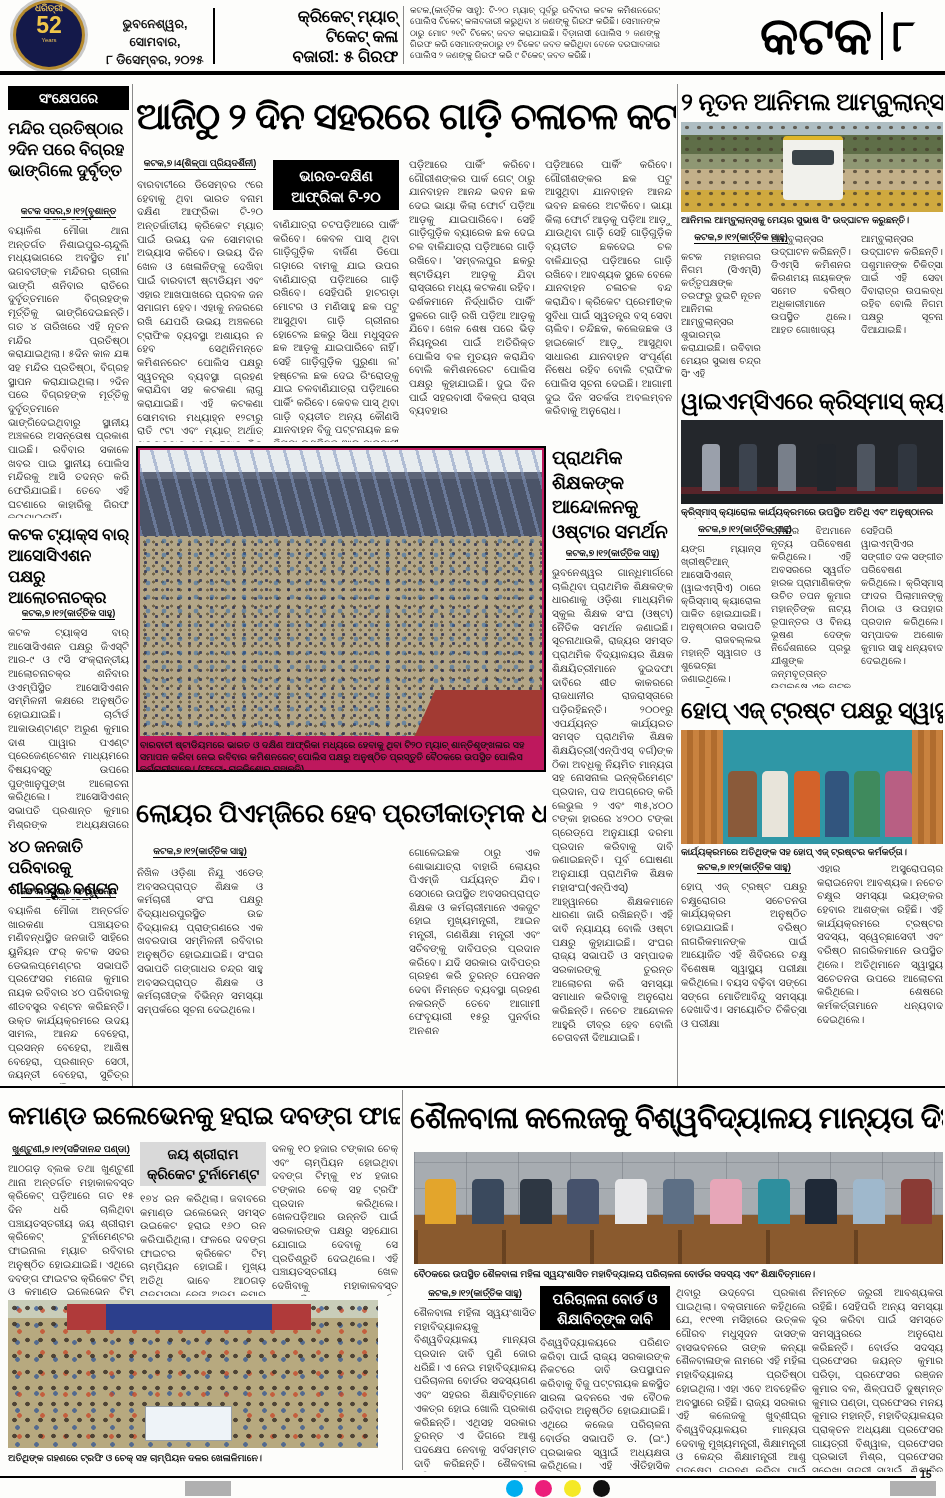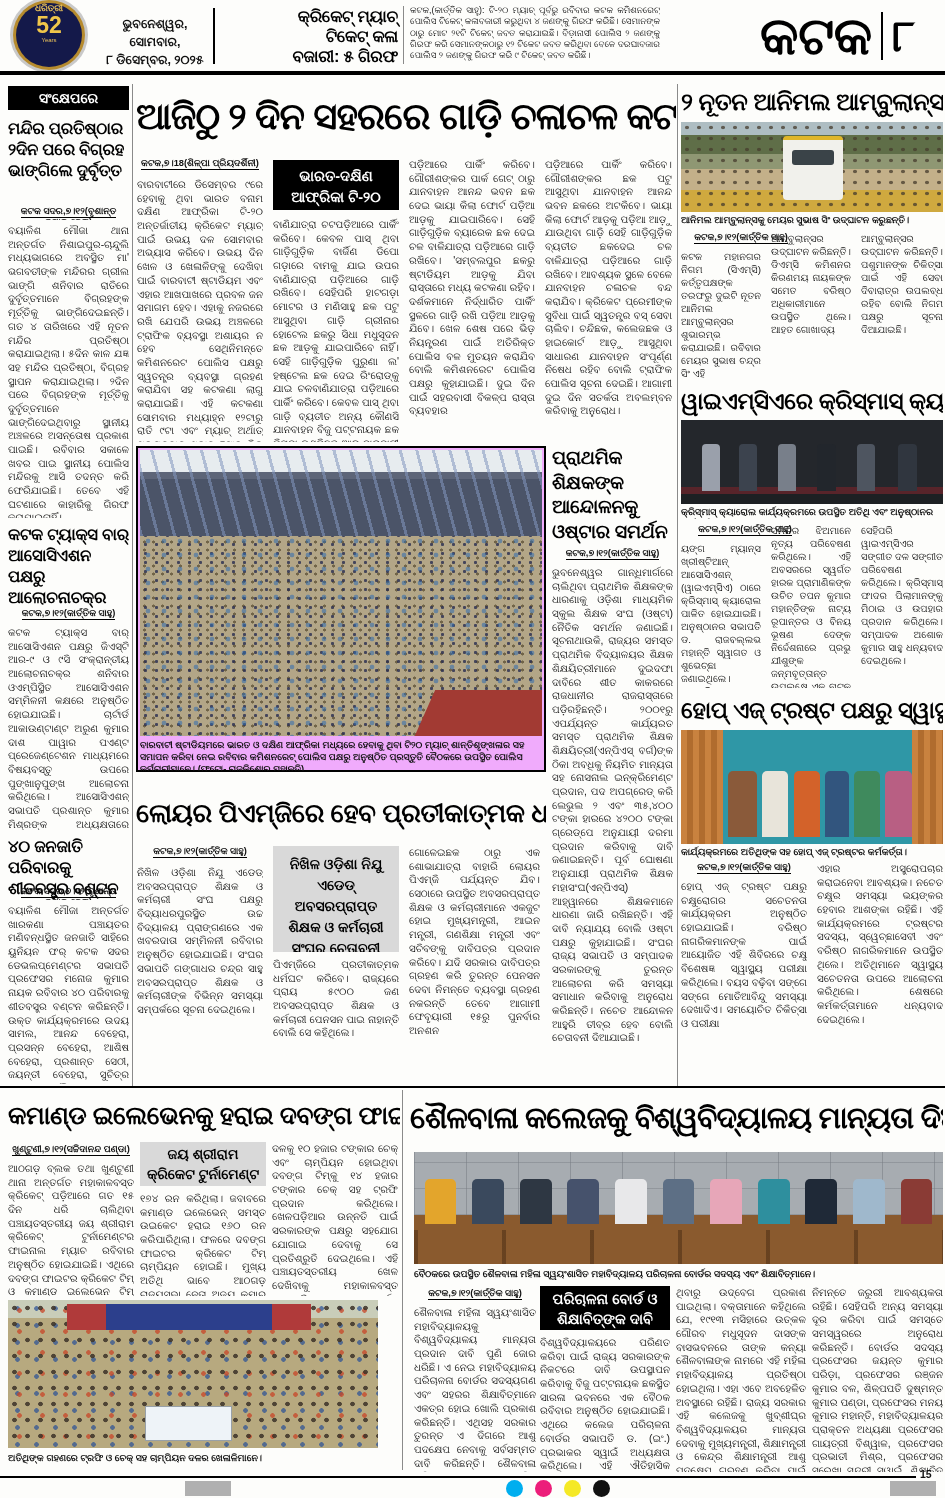--- a/index.html
+++ b/index.html
@@ -62,21 +62,21 @@
     background-image:
       radial-gradient(circle, rgba(60,50,40,.85) 2px, transparent 2.6px),
       radial-gradient(circle, rgba(200,70,40,.75) 2px, transparent 2.6px),
       radial-gradient(circle, rgba(40,80,150,.7) 2px, transparent 2.6px),
       linear-gradient(#c9cdb9 0 12%, #b7a97f 12% 100%);
     background-size:13px 16px,23px 21px,19px 17px,100% 100%;}
   .db-banner{position:absolute;top:3%;left:16%;width:66%;height:17%;
     background:linear-gradient(90deg,#b03a3a 0 16%, #2c3f8c 16% 84%, #b03a3a 84%);}
   .db-cheque{position:absolute;left:37%;bottom:5%;width:23%;height:22%;background:#eef3f8;border:1px solid #98a0a8;}
   .mark-dot{border-radius:50%;width:17px;height:17px;}
-  .fig{border:2px solid #000;background:#f0abfc;padding:2px;}
+  .fig{border:2px solid #000;background:#be185d;padding:2px;}
 </style>
 </head>
 <body>
 
 <div class="page">
 
   <div class="abs" style="left:0;top:0;width:945px;height:71px;">
     <div class="abs" style="left:16px;top:3px;width:66px;height:64px;border-radius:50%;background:#14194a;
                 box-shadow:0 0 0 3px #b68b2e, 0 0 0 6px #c9c9c9;text-align:center;">
       <div style="color:#e8c05a;font-size:9px;font-weight:bold;margin-top:0;">ଧରିତ୍ରୀ</div>
@@ -114,21 +114,21 @@
     <span>କଟକ,୭।୧୨(କାର୍ତ୍ତିକ ସାହୁ)</span></div>
   <div class="abs body" style="left:8px;top:626px;width:121px;height:204px;">କଟକ ଟ୍ୟାକ୍ସ ବାର୍ ଆସୋସିଏଶନ ପକ୍ଷରୁ ଜିଏସ୍‌ଟି ଆର-୯ ଓ ୯ସି ସଂକ୍ରାନ୍ତୀୟ ଆଲୋଚନାଚକ୍ର ଶନିବାର ଓଏମ୍‌ପିସ୍ଥିତ ଆସୋସିଏଶନ ସମ୍ମିଳନୀ କକ୍ଷରେ ଅନୁଷ୍ଠିତ ହୋଇଯାଇଛି। ଚାର୍ଟାର୍ଡ ଆକାଉଣ୍ଟାଣ୍ଟ ଅରୁଣ କୁମାର ଦାଶ ପାୱାର ପଏଣ୍ଟ ପ୍ରେଜେଣ୍ଟେଶନ ମାଧ୍ୟମରେ ବିଷୟବସ୍ତୁ ଉପରେ ପୁଙ୍ଖାନୁପୁଙ୍ଖ ଆଲୋଚନା କରିଥିଲେ। ଆସୋସିଏଶନ୍ ସଭାପତି ପ୍ରଶାନ୍ତ କୁମାର ମିଶ୍ରଙ୍କ ଅଧ୍ୟକ୍ଷତାରେ ଆୟୋଜିତ ଆଲୋଚନାଚକ୍ରକୁ ଆଇନଜୀବୀ ନଟବର ପଣ୍ଡା ପରିଚାଳନା କରିଥିଲେ। ପୂର୍ବତନ ସଭାପତି ପ୍ରଦୀପ କୁମାର ପଟ୍ଟନାୟକ, ଅରୁଣ କୁମାର ଦାଶ, ଦିଳୀପ କୁମାର ସାହୁ, ପୂର୍ବତନ ଉପସଭାପତି କୌସ୍ତୁଭ ଗୌଡ଼ଙ୍କ ସମେତ ଅନୁପ ନାରାୟଣ ମହାନ୍ତି, ଅବିନାଶ କେଡିଆ ପ୍ରମୁଖ ଉପସ୍ଥିତ ଥିଲେ। ମୁଖ୍ୟ ସମ୍ପାଦକ ସତ୍ୟବ୍ରତ ତ୍ରିପାଠୀ, କୋଷାଧ୍ୟକ୍ଷ ଜିତେନ୍ଦ୍ର କୁମାର ଜେନା, କାର୍ଯ୍ୟକାରୀ ସଦସ୍ୟ ଗୀତାଞ୍ଜଳି ଦାସ, ଜଗନ୍ନାଥ ସାହୁ, ଦେବ ବାଜିଗ୍ରା ଓ ପିଙ୍କି ତ୍ରିପାଠୀ ପ୍ରମୁଖ ଉପସ୍ଥିତ ଥିଲେ। ସମ୍ପାଦକ ସୌମ୍ୟଶିବ ମହାନ୍ତି ଧନ୍ୟବାଦ ଦେଇଥିଲେ।</div>
 
   <div class="abs hl" style="left:8px;top:836px;width:121px;height:46px;font-size:16.5px;line-height:1.28;">୪୦ ଜନଜାତି ପରିବାରକୁ ଶୀତବସ୍ତ୍ର ବଣ୍ଟନ</div>
   <div class="abs byline" style="left:8px;top:886px;width:121px;height:14px;">
     <span>କଟକ ସଦର,୭।୧୨(ବୃଶାନ୍ତ କୁମାର ଜେନା)</span></div>
   <div class="abs body" style="left:8px;top:904px;width:121px;height:180px;">ବୟାଳିଶ ମୌଜା ଅନ୍ତର୍ଗତ ଖାରକଣା ପଞ୍ଚାୟତର ମଣିବନ୍ଧସ୍ଥିତ ଜନଜାତି ସାହିରେ ୟୁନିୟନ ଫର୍ କଟକ ସଦର ଡେଭଲପ୍‌ମେଣ୍ଟର ସଭାପତି ପ୍ରଫେସର ମନୋଜ କୁମାର ନାୟକ ରବିବାର ୪୦ ପରିବାରକୁ ଶୀତବସ୍ତ୍ର ବଣ୍ଟନ କରିଛନ୍ତି। ଉକ୍ତ କାର୍ଯ୍ୟକ୍ରମରେ ଉଦୟ ସାମଲ, ଆନନ୍ଦ ବେହେରା, ପ୍ରସନ୍ନ ବେହେରା, ଆଶିଷ ବେହେରା, ପ୍ରଶାନ୍ତ ସେଠୀ, ଜୟନ୍ତୀ ବେହେରା, ସୁଚିତ୍ର ବେହେରା, କୈଳାସ ବେହେରା, ପ୍ରକାଶ ପଣ୍ଡା ପ୍ରମୁଖ ସଂଗଠନର କାର୍ଯ୍ୟକର୍ତ୍ତାମାନେ ଉପସ୍ଥିତ ଥିଲେ।</div>
 
   <div class="abs hl nowrap center" style="left:136px;top:84px;width:540px;height:66px;font-size:37px;line-height:66px;letter-spacing:-1px;">ଆଜିଠୁ ୨ ଦିନ ସହରରେ ଗାଡ଼ି ଚଳାଚଳ କଟକଣା</div>
   <div class="abs byline" style="left:137px;top:158px;width:126px;height:16px;">
-    <span>କଟକ,୭।18(ଶିଳ୍ପା ପ୍ରିୟଦର୍ଶିନୀ)</span></div>
+    <span>କଟକ,୭।4(ଶିଳ୍ପା ପ୍ରିୟଦର୍ଶିନୀ)</span></div>
   <div class="abs body" style="left:137px;top:178px;width:126px;height:264px;">ବାରବାଟୀରେ ଡିସେମ୍ବର ୯ରେ ହେବାକୁ ଥିବା ଭାରତ ବନାମ ଦକ୍ଷିଣ ଆଫ୍ରିକା ଟି-୨୦ ଅନ୍ତର୍ଜାତୀୟ କ୍ରିକେଟ ମ୍ୟାଚ୍ ପାଇଁ ଉଭୟ ଦଳ ସୋମବାର ଅଭ୍ୟାସ କରିବେ। ଉଭୟ ଦିନ ଖେଳ ଓ ଖେଳାଳିଙ୍କୁ ଦେଖିବା ପାଇଁ ବାରବାଟୀ ଷ୍ଟାଡିୟମ ଏବଂ ଏହାର ଆଖପାଖରେ ପ୍ରବଳ ଜନ ସମାଗମ ହେବ। ଏହାକୁ ନଜରରେ ରଖି ଯେପରି ଉଭୟ ଅଞ୍ଚଳରେ ଟ୍ରାଫିକ ବ୍ୟବସ୍ଥା ଅଶାୟର ନ ହେବ ସେଥିନିମନ୍ତେ କମିଶନରେଟ ପୋଲିସ ପକ୍ଷରୁ ସ୍ୱତନ୍ତ୍ର ବ୍ୟବସ୍ଥା ଗ୍ରହଣ କରାଯିବା ସହ କଟକଣା ଲାଗୁ କରାଯାଇଛି। ଏହି କଟକଣା ସୋମବାର ମଧ୍ୟାହ୍ନ ୧୨ଟାରୁ ରାତି ୯ଟା ଏବଂ ମ୍ୟାଚ୍ ଅର୍ଥାତ୍ ମଙ୍ଗଳବାର ସକାଳ ୮ଟାରୁ ଭିଡ଼ ଭାଙ୍ଗିବା ପର୍ଯ୍ୟନ୍ତ ବଳବତ୍ତର ରହିବ। ମାଳଗୋ ପଟୁ ରିଂରୋଡ୍‌ରେ ଆସୁଥିବା ଯାନବାହନ</div>
   <div class="abs blackbox" style="left:273px;top:160px;width:126px;height:50px;font-size:14.5px;line-height:1.45;padding:6px 3px;">ଭାରତ-ଦକ୍ଷିଣ ଆଫ୍ରିକା ଟି-୨୦ ମ୍ୟାଚ୍</div>
   <div class="abs body" style="left:273px;top:218px;width:126px;height:224px;">ବାଣିଯାତ୍ରା ଚଟପଡ଼ିଆରେ ପାର୍କିଂ କରିବେ। କେବଳ ପାସ୍ ଥିବା ଗାଡ଼ିଗୁଡ଼ିକ ବାର୍ଜିଣ ଡିପୋ ଗଡ଼ାରେ ବାମକୁ ଯାଇ ଉପର ବାଣିଯାତ୍ରା ପଡ଼ିଆରେ ଗାଡ଼ି ରଖିବେ। ସେହିପରି ହାଟଗଡ଼ା ମୋଟର ଓ ମଣିସାହୁ ଛକ ପଟୁ ଆସୁଥିବା ଗାଡ଼ି ଗ୍ରୀନାର ହୋଟେଲ ଛକରୁ ସିଧା ମଧୁସୂଦନ ଛକ ଆଡ଼କୁ ଯାଇପାରିବେ ନାହିଁ। ସେହି ଗାଡ଼ିଗୁଡ଼ିକ ପୁରୁଣା ଲ' ହଷ୍ଟେଲ ଛକ ଦେଇ ରିଂରୋଡ୍‌କୁ ଯାଇ ଚଳବାଣିଯାତ୍ରା ପଡ଼ିଆରେ ପାର୍କିଂ କରିବେ। କେବଳ ପାସ୍ ଥିବା ଗାଡ଼ି ବ୍ୟତୀତ ଅନ୍ୟ କୌଣସି ଯାନବାହନ ବିଜୁ ପଟ୍ଟନାୟକ ଛକ କିମ୍ବା ଚଣ୍ଡିଛକ ଆଡୁ ବାରବାଟୀ ଷ୍ଟାଡିୟମ ଆଡ଼କୁ ଯାଇପାରିବେ ନାହିଁ। ଉଭୟ ଯାନଗୁଡ଼ିକ ଚଳ ବାଣିଯାତ୍ରା</div>
   <div class="abs body" style="left:409px;top:158px;width:126px;height:284px;">ପଡ଼ିଆରେ ପାର୍କିଂ କରିବେ। ଗୌରୀଶଙ୍କର ପାର୍କ ଗେଟ୍ ଠାରୁ ଯାନବାହନ ଆନନ୍ଦ ଭବନ ଛକ ଦେଇ ଭାୟା କିଲା ଫୋର୍ଟ ପଡ଼ିଆ ଆଡ଼କୁ ଯାଇପାରିବେ। ସେହି ଗାଡ଼ିଗୁଡ଼ିକ ବ୍ୟାରେକ ଛକ ଦେଇ ଚଳ ବାଳିଯାତ୍ରା ପଡ଼ିଆରେ ଗାଡ଼ି ରଖିବେ। 'ସମ୍ବଲପୁର ଛକରୁ ଷ୍ଟାଡିୟମ ଆଡ଼କୁ ଯିବା ରାସ୍ତାରେ ମଧ୍ୟ କଟକଣା ରହିବ। ଦର୍ଶକମାନେ ନିର୍ଦ୍ଧାରିତ ପାର୍କିଂ ସ୍ଥଳରେ ଗାଡ଼ି ରଖି ପଡ଼ିଆ ଆଡ଼କୁ ଯିବେ। ଖେଳ ଶେଷ ପରେ ଭିଡ଼ ନିୟନ୍ତ୍ରଣ ପାଇଁ ଅତିରିକ୍ତ ପୋଲିସ ବଳ ମୁତୟନ କରାଯିବ ବୋଲି କମିଶନରେଟ ପୋଲିସ ପକ୍ଷରୁ କୁହାଯାଇଛି। ଦୁଇ ଦିନ ପାଇଁ ସହରବାସୀ ବିକଳ୍ପ ରାସ୍ତା ବ୍ୟବହାର</div>
   <div class="abs body" style="left:545px;top:158px;width:127px;height:284px;">ପଡ଼ିଆରେ ପାର୍କିଂ କରିବେ। ଗୌରୀଶଙ୍କର ଛକ ପଟୁ ଆସୁଥିବା ଯାନବାହନ ଆନନ୍ଦ ଭବନ ଛକରେ ଅଟକିବେ। ଭାୟା କିଲା ଫୋର୍ଟ ଆଡ଼କୁ ପଡ଼ିଆ ଆଡ଼ୁ ଯାଉଥିବା ଗାଡ଼ି ସେହି ଗାଡ଼ିଗୁଡ଼ିକ ବ୍ୟତୀତ ଛକଦେଇ ଚଳ ବାଳିଯାତ୍ରା ପଡ଼ିଆରେ ଗାଡ଼ି ରଖିବେ। ଆବଶ୍ୟକ ସ୍ଥଳେ ବେଳେ ଯାନବାହନ ଚଳାଚଳ ବନ୍ଦ କରାଯିବ। କ୍ରିକେଟ ପ୍ରେମୀଙ୍କ ସୁବିଧା ପାଇଁ ସ୍ୱତନ୍ତ୍ର ବସ୍ ସେବା ଚାଲିବ। ଚନ୍ଦିଛକ, କଲେଜଛକ ଓ ହାଇକୋର୍ଟ ଆଡ଼ୁ ଆସୁଥିବା ସାଧାରଣ ଯାନବାହନ ସଂପୂର୍ଣ୍ଣ ନିଷେଧ ରହିବ ବୋଲି ଟ୍ରାଫିକ ପୋଲିସ ସୂଚନା ଦେଇଛି। ଆଗାମୀ ଦୁଇ ଦିନ ସତର୍କତା ଅବଲମ୍ବନ କରିବାକୁ ଅନୁରୋଧ।</div>
 
   <div class="abs fig" style="left:136px;top:446px;width:410px;height:326px;">
     <div class="photo" style="width:100%;height:286px;position:relative;">
       <div class="st-base">
         <div class="st-stands"></div>
@@ -141,22 +141,20 @@
 
   <div class="abs hl" style="left:552px;top:446px;width:121px;height:98px;font-size:19px;line-height:1.3;">ପ୍ରାଥମିକ ଶିକ୍ଷକଙ୍କ ଆନ୍ଦୋଳନକୁ ଓଷ୍ଟାର ସମର୍ଥନ</div>
   <div class="abs byline" style="left:552px;top:548px;width:121px;height:14px;">
     <span>କଟକ,୭।୧୨(କାର୍ତ୍ତିକ ସାହୁ)</span></div>
   <div class="abs body" style="left:552px;top:566px;width:121px;height:520px;">ଭୁବନେଶ୍ୱର ଗାନ୍ଧିମାର୍ଗରେ ଚାଲିଥିବା ପ୍ରାଥମିକ ଶିକ୍ଷକଙ୍କ ଧାରଣାକୁ ଓଡ଼ିଶା ମାଧ୍ୟମିକ ସ୍କୁଲ ଶିକ୍ଷକ ସଂଘ (ଓଷ୍ଟା) ନୈତିକ ସମର୍ଥନ ଜଣାଇଛି। ସୂଚନାଥାଉକି, ରାଜ୍ୟର ସମସ୍ତ ପ୍ରାଥମିକ ବିଦ୍ୟାଳୟର ଶିକ୍ଷକ ଶିକ୍ଷୟିତ୍ରୀମାନେ ଦୁଇଦଫା ଦାବିରେ ଶୀତ କାକରରେ ରାଜଧାନୀର ରାଜରାସ୍ତାରେ ପଡ଼ିରହିଛନ୍ତି। ୨୦୦୧ରୁ ଏପର୍ଯ୍ୟନ୍ତ କାର୍ଯ୍ୟରତ ସମସ୍ତ ପ୍ରାଥମିକ ଶିକ୍ଷକ ଶିକ୍ଷୟିତ୍ରୀ(ଏନ୍‌ପିଏସ୍ ବର୍ଗ)ଙ୍କ ଠିକା ଅବଧିକୁ ନିୟମିତ ମାନ୍ୟତା ସହ ନୋସନାଲ ଇନ୍‌କ୍ରିମେଣ୍ଟ ପ୍ରଦାନ, ପଦ ଅପଗ୍ରେଡ୍ କରି ଲେଭୁଲ ୨ ଏବଂ ୩୫,୪୦୦ ଟଙ୍କା ହାରରେ ୪୨୦୦ ଟଙ୍କା ଗ୍ରେଡ୍‌ପେ ଅନୁଯାୟୀ ଦରମା ପ୍ରଦାନ କରିବାକୁ ଦାବି ଜଣାଇଛନ୍ତି। ପୂର୍ବ ଘୋଷଣା ଅନୁଯାୟୀ ପ୍ରାଥମିକ ଶିକ୍ଷକ ମହାସଂଘ(ଏନ୍‌ପିଏସ୍) ଆହ୍ୱାନରେ ଶିକ୍ଷକମାନେ ଧାରଣା ଜାରି ରଖିଛନ୍ତି। ଏହି ଦାବି ନ୍ୟାଯ୍ୟ ବୋଲି ଓଷ୍ଟା ପକ୍ଷରୁ କୁହାଯାଇଛି। ସଂଘର ରାଜ୍ୟ ସଭାପତି ଓ ସମ୍ପାଦକ ସରକାରଙ୍କୁ ତୁରନ୍ତ ଆଲୋଚନା କରି ସମସ୍ୟା ସମାଧାନ କରିବାକୁ ଅନୁରୋଧ କରିଛନ୍ତି। ନଚେତ ଆନ୍ଦୋଳନ ଆହୁରି ତୀବ୍ର ହେବ ବୋଲି ଚେତାବନୀ ଦିଆଯାଇଛି।</div>
 
   <div class="abs hl nowrap center" style="left:136px;top:790px;width:410px;height:46px;font-size:26px;line-height:46px;letter-spacing:-.5px;">ଲୋୟର ପିଏମ୍‌ଜିରେ ହେବ ପ୍ରତୀକାତ୍ମକ ଧର୍ମଘଟ</div>
   <div class="abs byline" style="left:137px;top:846px;width:126px;height:16px;">
     <span>କଟକ,୭।୧୨(କାର୍ତ୍ତିକ ସାହୁ)</span></div>
   <div class="abs body" style="left:137px;top:866px;width:126px;height:220px;">ନିଖିଳ ଓଡ଼ିଶା ନିଯୁ ଏଡେଡ୍ ଅବସରପ୍ରାପ୍ତ ଶିକ୍ଷକ ଓ କର୍ମଚାରୀ ସଂଘ ପକ୍ଷରୁ ବିଦ୍ୟାଧରପୁରସ୍ଥିତ ଉଚ୍ଚ ବିଦ୍ୟାଳୟ ପ୍ରାଙ୍ଗଣରେ ଏକ ଖବରଦାତା ସମ୍ମିଳନୀ ରବିବାର ଅନୁଷ୍ଠିତ ହୋଇଯାଇଛି। ସଂଘର ସଭାପତି ଗଙ୍ଗାଧର ଚନ୍ଦ୍ର ସାହୁ ଅବସରପ୍ରାପ୍ତ ଶିକ୍ଷକ ଓ କର୍ମଚାରୀଙ୍କ ବିଭିନ୍ନ ସମସ୍ୟା ସମ୍ପର୍କରେ ସୂଚନା ଦେଇଥିଲେ।</div>
-  <div class="abs graybox" style="left:273px;top:846px;width:126px;height:106px;font-size:14px;line-height:1.5;padding:8px 4px;">ନିଖିଳ ଓଡ଼ିଶା ନିଯୁ ଏଡେଡ୍ ଅବସରପ୍ରାପ୍ତ ଶିକ୍ଷକ ଓ କର୍ମଚାରୀ ସଂଘର ଚେତାବନୀ</div>
-  <div class="abs body" style="left:273px;top:958px;width:126px;height:128px;">ପିଏମ୍‌ଜିରେ ପ୍ରତୀକାତ୍ମକ ଧର୍ମଘଟ କରିବେ। ରାଜ୍ୟରେ ପ୍ରାୟ ୫୯୦୦ ଜଣ ଅବସରପ୍ରାପ୍ତ ଶିକ୍ଷକ ଓ କର୍ମଚାରୀ ପେନସନ ପାଇ ନାହାନ୍ତି ବୋଲି ସେ କହିଥିଲେ।</div>
   <div class="abs body" style="left:409px;top:846px;width:131px;height:240px;">ଗୋଳେଇଛକ ଠାରୁ ଏକ ଶୋଭାଯାତ୍ରା ବାହାରି ଲୋୟର ପିଏମ୍‌ଜି ପର୍ଯ୍ୟନ୍ତ ଯିବ। ସେଠାରେ ଉପସ୍ଥିତ ଅବସରପ୍ରାପ୍ତ ଶିକ୍ଷକ ଓ କର୍ମଚାରୀମାନେ ଏକଜୁଟ ହୋଇ ମୁଖ୍ୟମନ୍ତ୍ରୀ, ଆଇନ ମନ୍ତ୍ରୀ, ଗଣଶିକ୍ଷା ମନ୍ତ୍ରୀ ଏବଂ ସଚିବଙ୍କୁ ଦାବିପତ୍ର ପ୍ରଦାନ କରିବେ। ଯଦି ସରକାର ଦାବିପତ୍ର ଗ୍ରହଣ କରି ତୁରନ୍ତ ପେନସନ ଦେବା ନିମନ୍ତେ ବ୍ୟବସ୍ଥା ଗ୍ରହଣ ନକରନ୍ତି ତେବେ ଆଗାମୀ ଫେବୃୟାରୀ ୧୫ରୁ ପୁନର୍ବାର ଅନଶନ</div>
 
   <div class="abs vrule" style="left:677px;top:84px;width:1px;height:1002px;"></div>
 
   <div class="abs hl nowrap center" style="left:681px;top:84px;width:262px;height:36px;font-size:24px;line-height:36px;letter-spacing:-.5px;">୨ ନୂତନ ଆନିମଲ ଆମ୍ବୁଲାନ୍ସ ଉଦ୍‌ଘାଟିତ</div>
   <div class="abs photo" style="left:681px;top:122px;width:262px;height:90px;">
     <div class="amb-base">
       <div class="amb-van">
         <div class="amb-shield"></div>
       </div>

